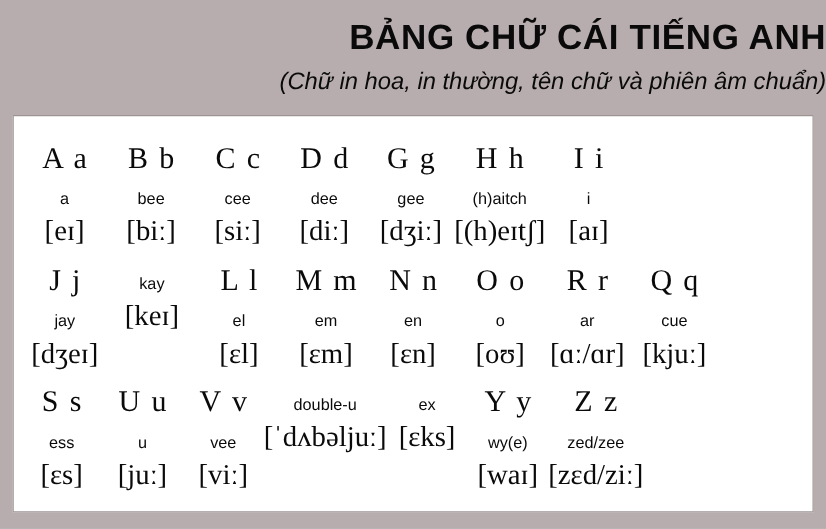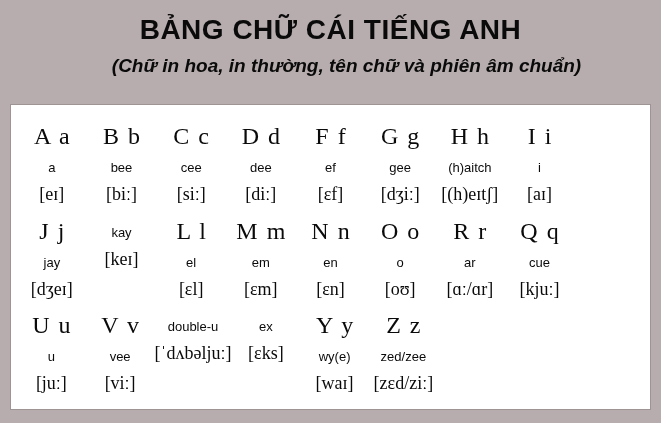--- a/index.html
+++ b/index.html
@@ -15,36 +15,36 @@
     background: var(--bg);
     font-family: "Liberation Sans", sans-serif;
     color: var(--ink);
   }
   .poster {
     width: 661px; height: 423px;
     display: flex;
     flex-direction: column;
   }
   .header {
-    text-align: center;
+    text-align: right;
     padding-top: 12px;
-    height: 104px;
+    height: 92px;
     flex: 0 0 auto;
   }
   .title {
     font-size: 28px;
     font-weight: bold;
     letter-spacing: 0.5px;
     line-height: 1.25;
     font-family: "Liberation Sans", sans-serif;
   }
   .subtitle {
     margin-top: 8px;
     font-size: 19px;
-    font-weight: bold;
+    font-weight: normal;
     font-style: italic;
     font-family: "Liberation Sans", sans-serif;
     margin-left: 32px;
   }
   .panel {
     margin: 0 10px 13px 10px;
     background: var(--panel);
     border: 1px solid var(--panel-border);
     flex: 1 1 auto;
     display: flex;
@@ -72,21 +72,21 @@
   }
   .name {
     font-family: "Liberation Sans", sans-serif;
     font-size: 13px;
     line-height: 15px;
     margin-top: 9px;
     white-space: nowrap;
   }
   .ipa {
     font-family: "Liberation Serif", serif;
-    font-size: 18px;
+    font-size: 23px;
     line-height: 20px;
     margin-top: 9px;
     white-space: nowrap;
   }
 </style>
 </head>
 <body>
 
 <div class="poster">
   <div class="header">
@@ -109,25 +109,20 @@
           <div class="letters">C c</div>
           <div class="name">cee</div>
           <div class="ipa">[siː]</div>
         </div>
         <div class="cell">
           <div class="letters">D d</div>
           <div class="name">dee</div>
           <div class="ipa">[diː]</div>
         </div>
         <div class="cell">
-          <div class="letters">F f</div>
-          <div class="name">ef</div>
-          <div class="ipa">[ɛf]</div>
-        </div>
-        <div class="cell">
           <div class="letters">G g</div>
           <div class="name">gee</div>
           <div class="ipa">[dʒiː]</div>
         </div>
         <div class="cell">
           <div class="letters">H h</div>
           <div class="name">(h)aitch</div>
           <div class="ipa">[(h)eɪtʃ]</div>
         </div>
         <div class="cell">
@@ -171,20 +166,25 @@
           <div class="name">ar</div>
           <div class="ipa">[ɑː/ɑr]</div>
         </div>
         <div class="cell">
           <div class="letters">Q q</div>
           <div class="name">cue</div>
           <div class="ipa">[kjuː]</div>
         </div>
       </div>
       <div class="row">
+        <div class="cell">
+          <div class="letters">S s</div>
+          <div class="name">ess</div>
+          <div class="ipa">[ɛs]</div>
+        </div>
         <div class="cell">
           <div class="letters">U u</div>
           <div class="name">u</div>
           <div class="ipa">[juː]</div>
         </div>
         <div class="cell">
           <div class="letters">V v</div>
           <div class="name">vee</div>
           <div class="ipa">[viː]</div>
         </div>

